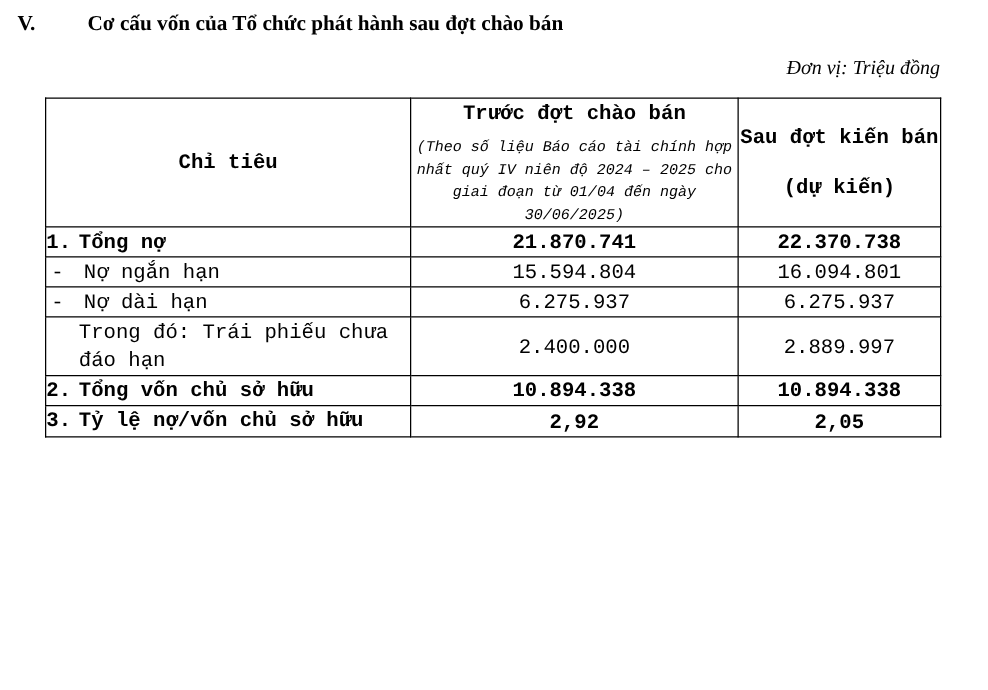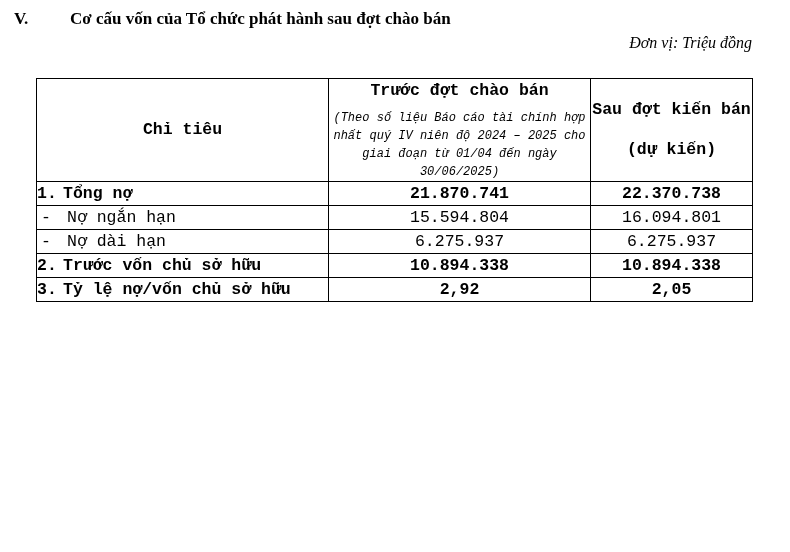--- a/index.html
+++ b/index.html
@@ -35,21 +35,21 @@
   .heading .num {
     width: 56px;
     flex: none;
     font-weight: bold;
   }
   .heading .title {
     flex: 1;
   }
   .unit-line {
     position: absolute;
-    top: 34px;
+    top: 46px;
     right: 38px;
     font-style: italic;
     font-size: 16px;
     text-align: right;
   }
   .unit-line .unit-label {
     font-style: italic;
   }
   table.cap-table {
     position: absolute;
@@ -185,26 +185,36 @@
         <td class="row-label">
           <div class="label-flex">
             <span class="marker dash">-</span>
             <span class="txt">Nợ dài hạn</span>
           </div>
         </td>
         <td class="val">6.275.937</td>
         <td class="val">6.275.937</td>
       </tr>
 
+      <tr>
+        <td class="row-label">
+          <div class="label-flex">
+            <span class="marker"></span>
+            <span class="txt">Trong đó: Trái phiếu chưa đáo hạn</span>
+          </div>
+        </td>
+        <td class="val">2.400.000</td>
+        <td class="val">2.889.997</td>
+      </tr>
 
       <tr>
         <td class="row-label bold">
           <div class="label-flex">
             <span class="marker">2.</span>
-            <span class="txt">Trước vốn chủ sở hữu</span>
+            <span class="txt">Tổng vốn chủ sở hữu</span>
           </div>
         </td>
         <td class="val bold">10.894.338</td>
         <td class="val bold">10.894.338</td>
       </tr>
 
       <tr>
         <td class="row-label bold">
           <div class="label-flex">
             <span class="marker">3.</span>

